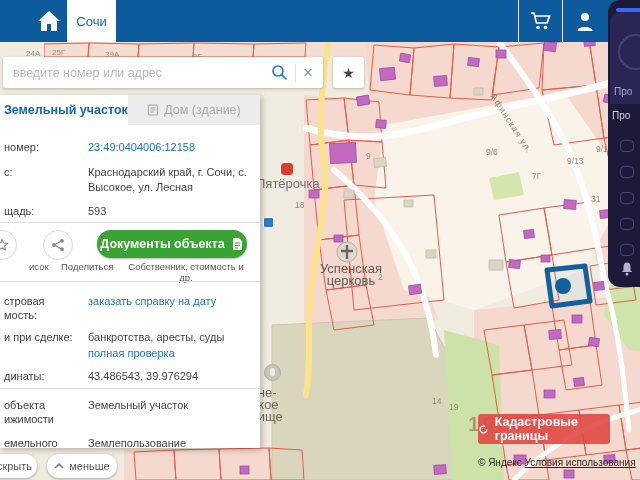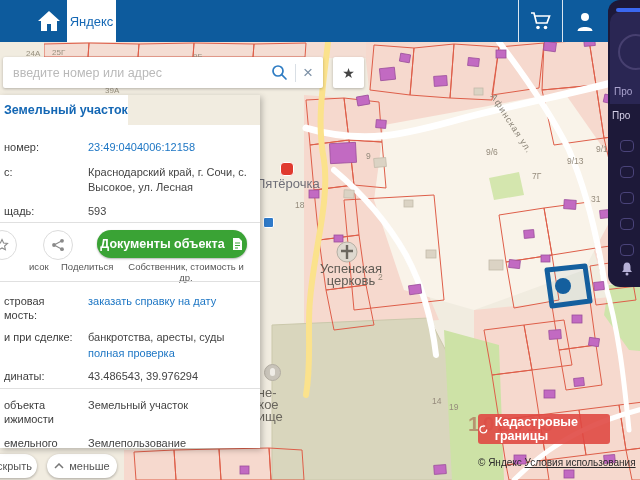--- a/index.html
+++ b/index.html
@@ -168,21 +168,21 @@
 
       <g>
         <path d="M503,270 L541,266 L546,301 L508,306 Z" fill="rgba(21,100,158,0.06)" stroke="#145f9e" stroke-width="5" stroke-linejoin="round"></path>
         <circle cx="519" cy="286" r="8" fill="#145f9e"></circle>
       </g>
     </svg>
 
     
     <div class="top-num" style="left:26px; top:49px;">24А</div>
     <div class="top-num" style="left:52px; top:48px;">25Г</div>
-    <div class="top-num" style="left:105px; top:50px;margin-top:36px;">39А</div>
+    <div class="top-num" style="left:105px; top:50px;">39А</div>
     <div class="top-num" style="left:193px; top:52px;">9Б</div>
 
     <div class="parcel-num" style="left:366px; top:151px;">9</div>
     <div class="parcel-num" style="left:295px; top:200px;">18</div>
     <div class="parcel-num" style="left:378px; top:272px;">2</div>
     <div class="parcel-num" style="left:486px; top:147px;">9/6</div>
     <div class="parcel-num" style="left:532px; top:171px;">7Г</div>
     <div class="parcel-num" style="left:567px; top:156px;">9/13</div>
     <div class="parcel-num" style="left:596px; top:144px;">9/1</div>
     <div class="parcel-num" style="left:591px; top:194px;">31</div>
@@ -249,20 +249,27 @@
   </div>
   <div class="fav-box">
     <span>★</span>
   </div>
 
   <div class="panel">
     <div class="panel-tabs">
       <div class="tab-active">
         <span>Земельный участок</span>
       </div>
+      <div class="tab-inactive">
+        <svg width="12" height="12" viewBox="0 0 12 12">
+          <rect x="1.5" y="1" width="9" height="10" rx="1" fill="none" stroke="#a9a9a9" stroke-width="1.2"></rect>
+          <path d="M3.5,4 L8.5,4 M3.5,6 L8.5,6 M3.5,8 L6.5,8" stroke="#a9a9a9" stroke-width="1"></path>
+        </svg>
+        <span>Дом (здание)</span>
+      </div>
     </div>
     <div class="panel-body">
       <div class="p-label" style="top:15px;">номер:</div>
       <a class="p-value p-link" style="top:15px;" href="#">23:49:0404006:12158</a>
 
       <div class="p-label" style="top:40px;">с:</div>
       <div class="p-value" style="top:40px;">Краснодарский край, г. Сочи, с. Высокое, ул. Лесная</div>
 
       <div class="p-label" style="top:79px;">щадь:</div>
       <div class="p-value" style="top:79px;">593</div>
@@ -318,21 +325,21 @@
     </div>
   </div>
 
   <div class="header">
     <div class="home-btn">
       <svg width="24" height="22" viewBox="0 0 24 22">
         <path d="M12,1 L23,11 L20,11 L20,21 L14,21 L14,14 L10,14 L10,21 L4,21 L4,11 L1,11 Z" fill="#fff"></path>
       </svg>
     </div>
     <div class="header-tab">
-      <span>Яндекс</span>
+      <span>Сочи</span>
     </div>
     <div class="header-sep" style="left:518px;"></div>
     <div class="header-icon" style="left:519px;">
       <svg width="22" height="20" viewBox="0 0 22 20">
         <path d="M1,2 L4,2 L6.5,12 L17,12 L19.5,5 L5.5,5" fill="none" stroke="#fff" stroke-width="1.7"></path>
         <circle cx="8" cy="16.5" r="1.8" fill="#fff"></circle>
           <circle cx="15.5" cy="16.5" r="1.8" fill="#fff"></circle>
       </svg>
     </div>
     <div class="header-sep" style="left:562px;"></div>

